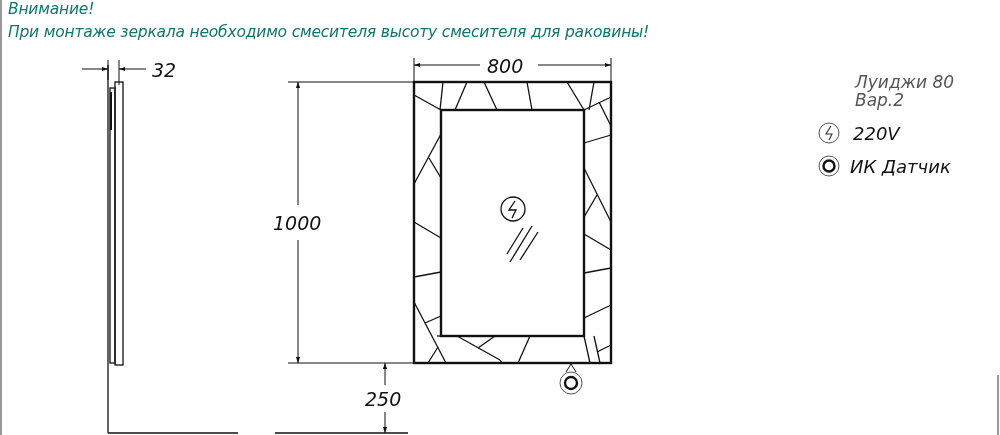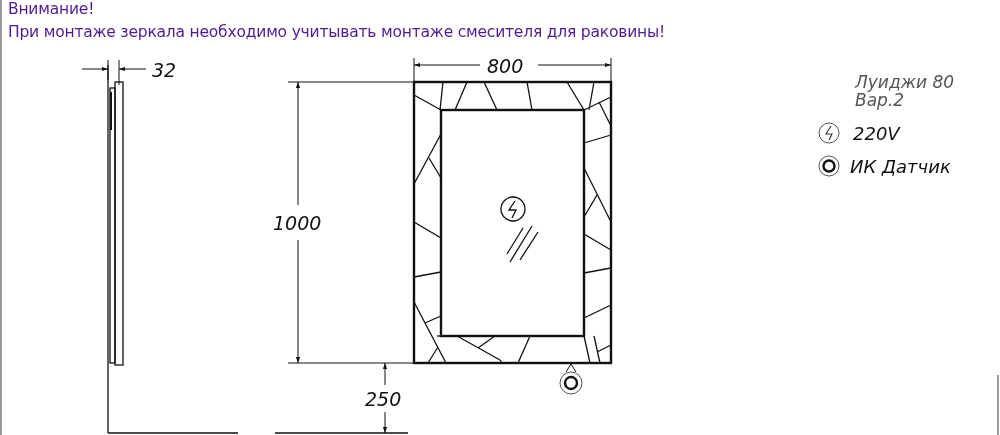--- a/index.html
+++ b/index.html
@@ -1,28 +1,28 @@
 <!DOCTYPE html>
 <html><head>
 <meta charset="utf-8">
 <style>
   html, body { margin:0; padding:0; background:#ffffff; }
   body { width:1000px; height:435px; position:relative; overflow:hidden; font-family:"DejaVu Sans", sans-serif; }
-  .warn { position:absolute; left:8px; font-size:15.5px; color:#4c1d95; letter-spacing:-0.2px; white-space:nowrap; }
+  .warn { position:absolute; left:8px; font-style:italic; font-size:15.5px; color:#0f766e; letter-spacing:-0.2px; white-space:nowrap; }
   #w1 { top:0px; }
   #w2 { top:23px; }
   svg { position:absolute; left:0; top:0; }
   .dim { font-family:"DejaVu Sans", sans-serif; font-style:italic; font-size:19px; fill:#111; }
   .legend { font-family:"DejaVu Sans", sans-serif; font-style:italic; fill:#111; }
 </style>
 </head>
 <body>
 
 <div class="warn" id="w1">Внимание!</div>
-<div class="warn" id="w2">При монтаже зеркала необходимо учитывать монтаже смесителя для раковины!</div>
+<div class="warn" id="w2">При монтаже зеркала необходимо смесителя высоту смесителя для раковины!</div>
 
 <svg width="1000" height="435" viewBox="0 0 1000 435">
   <defs>
     <marker id="arr" viewBox="0 0 10 10" refX="10" refY="5" markerWidth="9" markerHeight="6" orient="auto-start-reverse" markerUnits="userSpaceOnUse">
       <path d="M0,1.5 L10,5 L0,8.5 z" fill="#111"></path>
     </marker>
   </defs>
 
   <line x1="1" y1="0" x2="1" y2="435" stroke="#555" stroke-width="1.2"></line>
 

